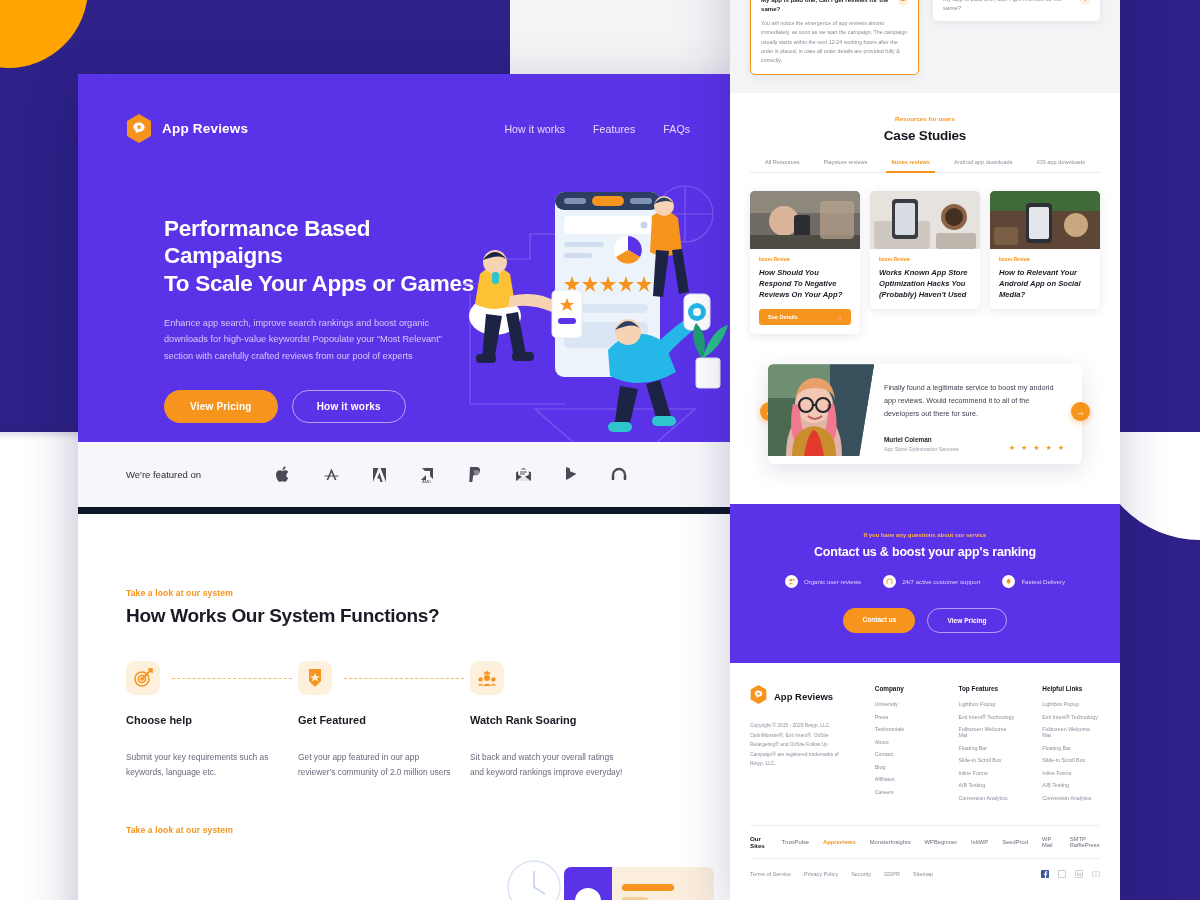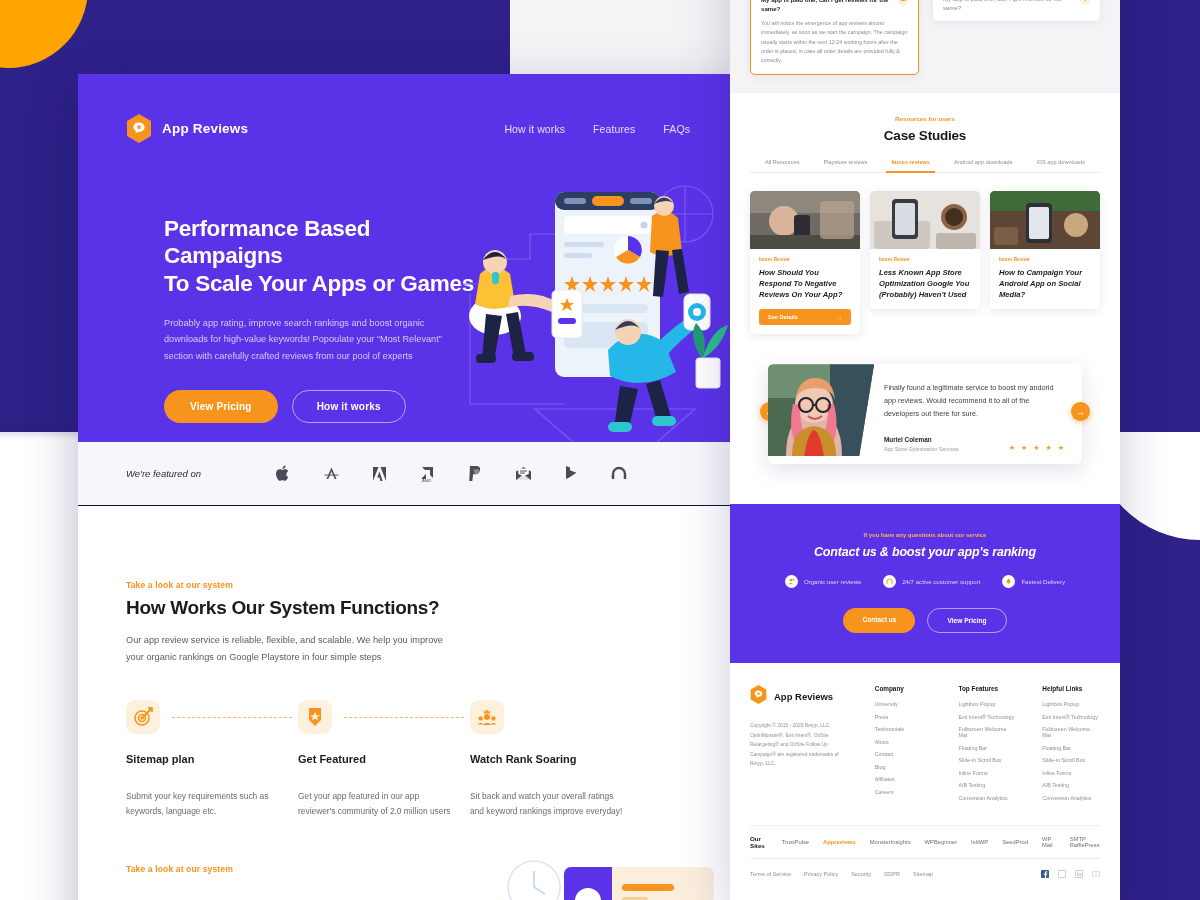--- a/index.html
+++ b/index.html
@@ -82,22 +82,22 @@
   }
   .btn-orange { background:#f7941d; color:#fff; padding: 11px 26px; }
   .btn-ghost  { background:transparent; color:#fff; padding: 10px 24px;
                 border:1px solid rgba(255,255,255,.55); }
 
   
   .hero-art { position:absolute; right: 8px; top: 80px; width: 290px; height: 290px; }
 
   
   .featured {
-    height: 64px; background:#f7f7fb; display:flex; align-items:center;
-    padding: 0 48px; border-bottom: 1px solid #0f172a; font-style: italic;
+    height: 72px; background:#f7f7fb; display:flex; align-items:center;
+    padding: 0 48px; border-bottom: 7px solid #0f172a;
   }
   .featured-label { font-size: 9.5px; color:#2c2c3a; }
   .featured-icons { display:flex; align-items:center; gap:28px; margin-left: 72px; }
   .featured-icons .fi { width: 20px; height: 20px; color:#4a4a58; display:flex; align-items:center; justify-content:center;}
 
   
   .sec { padding: 0 48px; }
   .eyebrow { color:#f7941d; font-size: 8.6px; font-weight:700; letter-spacing:.1px; }
   .h2 { font-size: 19px; font-weight: 800; color:#1b1b26; margin-top: 7px; letter-spacing:-0.3px; }
   .lead { margin-top: 13px; font-size: 9.2px; line-height:1.85; color:#5a5a6b; width: 320px; }
@@ -193,21 +193,21 @@
     font-size: 9px; cursor:pointer; box-shadow: 0 2px 6px rgba(247,148,29,.45);
   }
   .arrow.left { left: 10px; }
   .arrow.right { right: 10px; }
 
   
   .cta {
     margin-top: 28px; background:#5a33e8; padding: 28px 20px 30px 20px; text-align:center;
   }
   .cta-eyebrow { color:#ffb647; font-size: 5.9px; font-weight:700; }
-  .cta-h2 { color:#fff; font-size: 12.5px; font-weight:800; margin-top: 7px; letter-spacing:-.2px;font-style:italic; }
+  .cta-h2 { color:#fff; font-size: 12.5px; font-weight:800; margin-top: 7px; letter-spacing:-.2px; }
   .cta-feats { display:flex; justify-content:center; gap: 22px; margin-top: 16px; }
   .cta-feat { display:flex; align-items:center; gap:6px; }
   .cta-dot {
     width: 13px; height: 13px; border-radius:50%; background:#fff; color:#f7941d;
     display:flex; align-items:center; justify-content:center; font-size:6px;
   }
   .cta-feat span.lbl { color:#ded5fb; font-size: 6.1px; }
   .cta-btns { display:flex; justify-content:center; gap:12px; margin-top: 20px; }
   .cta-btn { border-radius: 30px; font-size: 6.6px; font-weight:700; padding: 8px 19px; cursor:pointer; }
   .cta-btn.solid { background:#f7941d; color:#fff; }
@@ -270,21 +270,21 @@
         <a href="#">Features</a>
         <a href="#">FAQs</a>
       </nav>
     </div>
 
     <div class="hero-body">
       <h1 class="hero-title">
         <span>Performance Based Campaigns</span><br>
         <span>To Scale Your Apps or Games</span>
       </h1>
-      <p class="hero-sub">Probably app rating, improve search rankings and boost organic downloads for high-value keywords! Popoulate your “Most Relevant” section with carefully crafted reviews from our pool of experts</p>
+      <p class="hero-sub">Enhance app search, improve search rankings and boost organic downloads for high-value keywords! Popoulate your “Most Relevant” section with carefully crafted reviews from our pool of experts</p>
       <div class="hero-btns">
         <button class="btn btn-orange">View Pricing</button>
         <button class="btn btn-ghost">How it works</button>
       </div>
     </div>
 
     <div class="hero-art">
       <svg width="290" height="290" viewBox="0 0 290 290">
         <g stroke="#7a5bee" stroke-width="1.2" fill="none">
           <path d="M20 130 L55 130 L55 105 L90 105 L90 80 L125 80"></path>
@@ -411,35 +411,34 @@
             <path d="M2 11 V8 a6 6 0 0 1 12 0 v3"></path>
             <path d="M2 9.5 v3.5 M14 9.5 v3.5"></path>
           </svg>
         </span>
     </div>
   </section>
 
   <section class="sec" style="padding-top:74px;">
     <div class="eyebrow">Take a look at our system</div>
     <h2 class="h2">How Works Our System Functions?</h2>
-    <p class="lead">Our app review service is reliable, flexible, and scalable. We help you improve your organic rankings on Google Playstore in four simple steps</p>
 
     <div class="steps">
       <div class="step">
         <div class="step-icon">
           <svg width="20" height="20" viewBox="0 0 20 20" fill="none" stroke="#f7941d" stroke-width="1.6">
             <circle cx="9" cy="11" r="7"></circle>
               <circle cx="9" cy="11" r="3.5"></circle>
               <circle cx="9" cy="11" r="1" fill="#f7941d"></circle>
             <path d="M9 11 L19 1" stroke-width="2"></path>
               <path d="M15 1 h4 v4" fill="#f7941d"></path>
           </svg>
         </div>
         <div class="dashed"></div>
-        <div class="step-title">Sitemap plan</div>
+        <div class="step-title">Choose help</div>
         <div class="step-desc">Submit your key requirements such as keywords, language etc.</div>
       </div>
       <div class="step">
         <div class="step-icon">
           <svg width="18" height="20" viewBox="0 0 18 20" fill="#f7941d">
             <path d="M3 1 h12 v12 L9 19 L3 13 Z"></path>
             <polygon points="9,5 10.4,8.2 13.9,8.2 11.1,10.3 12.1,13.6 9,11.6 5.9,13.6 6.9,10.3 4.1,8.2 7.6,8.2" fill="#fdf0dd"></polygon>
           </svg>
         </div>
         <div class="dashed"></div>
@@ -556,38 +555,38 @@
             <rect x="4" y="30" width="56" height="28" rx="3" fill="#cfc8c0"></rect>
             <rect x="22" y="8" width="26" height="40" rx="4" fill="#3a3a42"></rect>
             <rect x="25" y="12" width="20" height="32" rx="2" fill="#d8dde4"></rect>
             <circle cx="84" cy="26" r="13" fill="#8d6348"></circle>
             <circle cx="84" cy="26" r="9" fill="#43301f"></circle>
             <rect x="66" y="42" width="40" height="16" rx="3" fill="#bfb7ae"></rect>
           </svg>
         </div>
         <div class="cs-body">
           <div class="cs-tag">Itunes Review</div>
-          <div class="cs-title">Less Known App Store Optimization Google You (Probably) Haven't Used</div>
+          <div class="cs-title">Works Known App Store Optimization Hacks You (Probably) Haven't Used</div>
         </div>
       </div>
 
       <div class="cs-card" style="align-self:flex-start;">
         <div class="cs-img">
           <svg width="100%" height="58" viewBox="0 0 110 58" preserveAspectRatio="none">
             <rect width="110" height="58" fill="#5d4635"></rect>
             <rect x="0" y="0" width="110" height="20" fill="#3f6b3a"></rect>
             <rect x="36" y="12" width="26" height="40" rx="4" fill="#2f2f36"></rect>
             <rect x="39" y="16" width="20" height="32" rx="2" fill="#e3e7ec"></rect>
             <circle cx="86" cy="34" r="12" fill="#caa87f"></circle>
             <rect x="4" y="36" width="24" height="18" rx="3" fill="#7a5e45"></rect>
           </svg>
         </div>
         <div class="cs-body">
           <div class="cs-tag">Itunes Review</div>
-          <div class="cs-title">How to Campaign Your Android App on Social Media?</div>
+          <div class="cs-title">How to Relevant Your Android App on Social Media?</div>
         </div>
       </div>
     </div>
 
     <div class="tm-wrap">
       <div class="arrow left">←</div>
       <div class="arrow right">→</div>
       <div class="tm-card">
         <div class="tm-photo">
           <svg width="106" height="92" viewBox="0 0 106 92" preserveAspectRatio="none">

